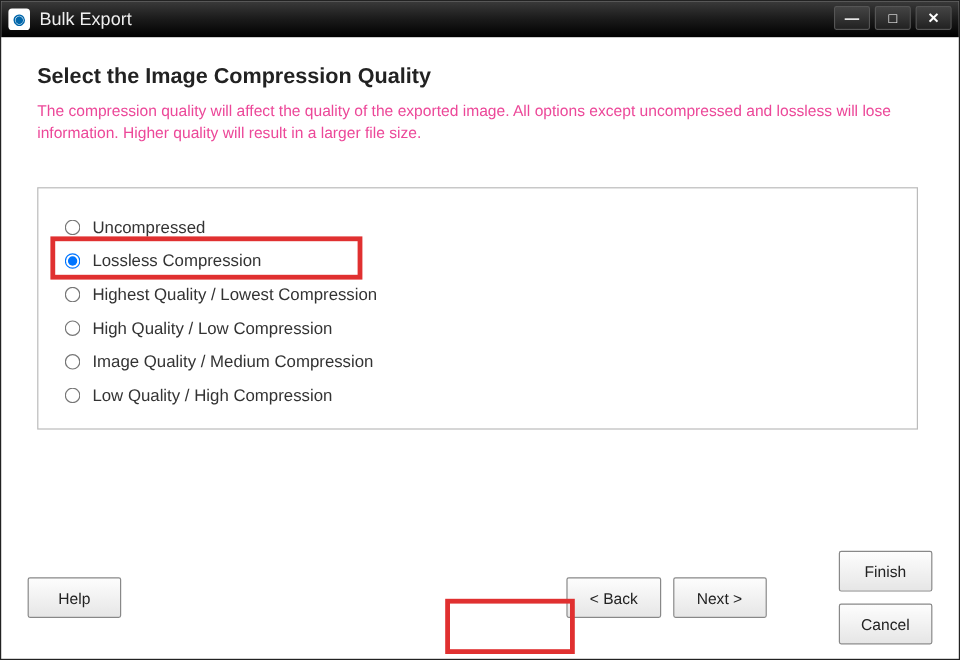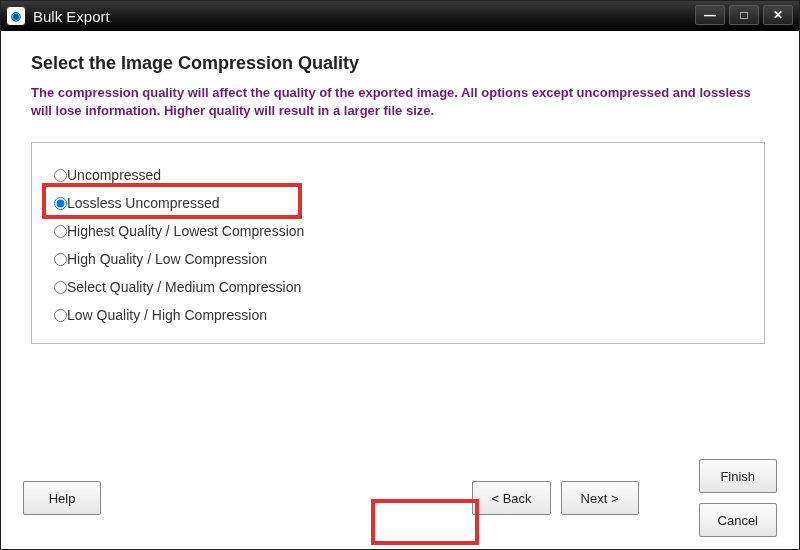--- a/index.html
+++ b/index.html
@@ -72,36 +72,35 @@
     padding: 22px 34px 0 30px;
   }
   .heading {
     font-size: 18px;
     font-weight: bold;
     color: #222;
     margin-bottom: 10px;
   }
   .description {
     font-size: 13px;
-    color: #701a75;
+    color: #ec4899;
     line-height: 1.4;
-    margin-bottom: 22px;
+    margin-bottom: 36px;
     max-width: 720px;
-    font-weight: bold;
   }
   .option-box {
     border: 1px solid #bbb;
     padding: 18px 18px 14px 18px;
     position: relative;
   }
   .radio-row {
     display: flex;
     align-items: center;
     padding: 6px 4px;
-    gap: 0;
+    gap: 10px;
   }
   .radio-row input[type="radio"] {
     margin: 0;
   }
   .radio-label {
     font-size: 14px;
     color: #333;
   }
   .highlight-red {
     position: absolute;
@@ -169,33 +168,33 @@
     <div class="heading">Select the Image Compression Quality</div>
     <div class="description">The compression quality will affect the quality of the exported image. All options except uncompressed and lossless will lose information. Higher quality will result in a larger file size.</div>
 
     <div class="option-box">
       <label class="radio-row">
         <input type="radio" name="comp" style="">
         <span class="radio-label">Uncompressed</span>
       </label>
       <label class="radio-row">
         <input type="radio" name="comp" checked="" style="">
-        <span class="radio-label">Lossless Uncompressed</span>
+        <span class="radio-label">Lossless Compression</span>
       </label>
       <label class="radio-row">
         <input type="radio" name="comp" style="">
         <span class="radio-label">Highest Quality / Lowest Compression</span>
       </label>
       <label class="radio-row">
         <input type="radio" name="comp" style="">
         <span class="radio-label">High Quality / Low Compression</span>
       </label>
       <label class="radio-row">
         <input type="radio" name="comp" style="">
-        <span class="radio-label">Select Quality / Medium Compression</span>
+        <span class="radio-label">Image Quality / Medium Compression</span>
       </label>
       <label class="radio-row">
         <input type="radio" name="comp" style="">
         <span class="radio-label">Low Quality / High Compression</span>
       </label>
 
       <div class="highlight-red highlight-option"></div>
     </div>
   </div>
 

